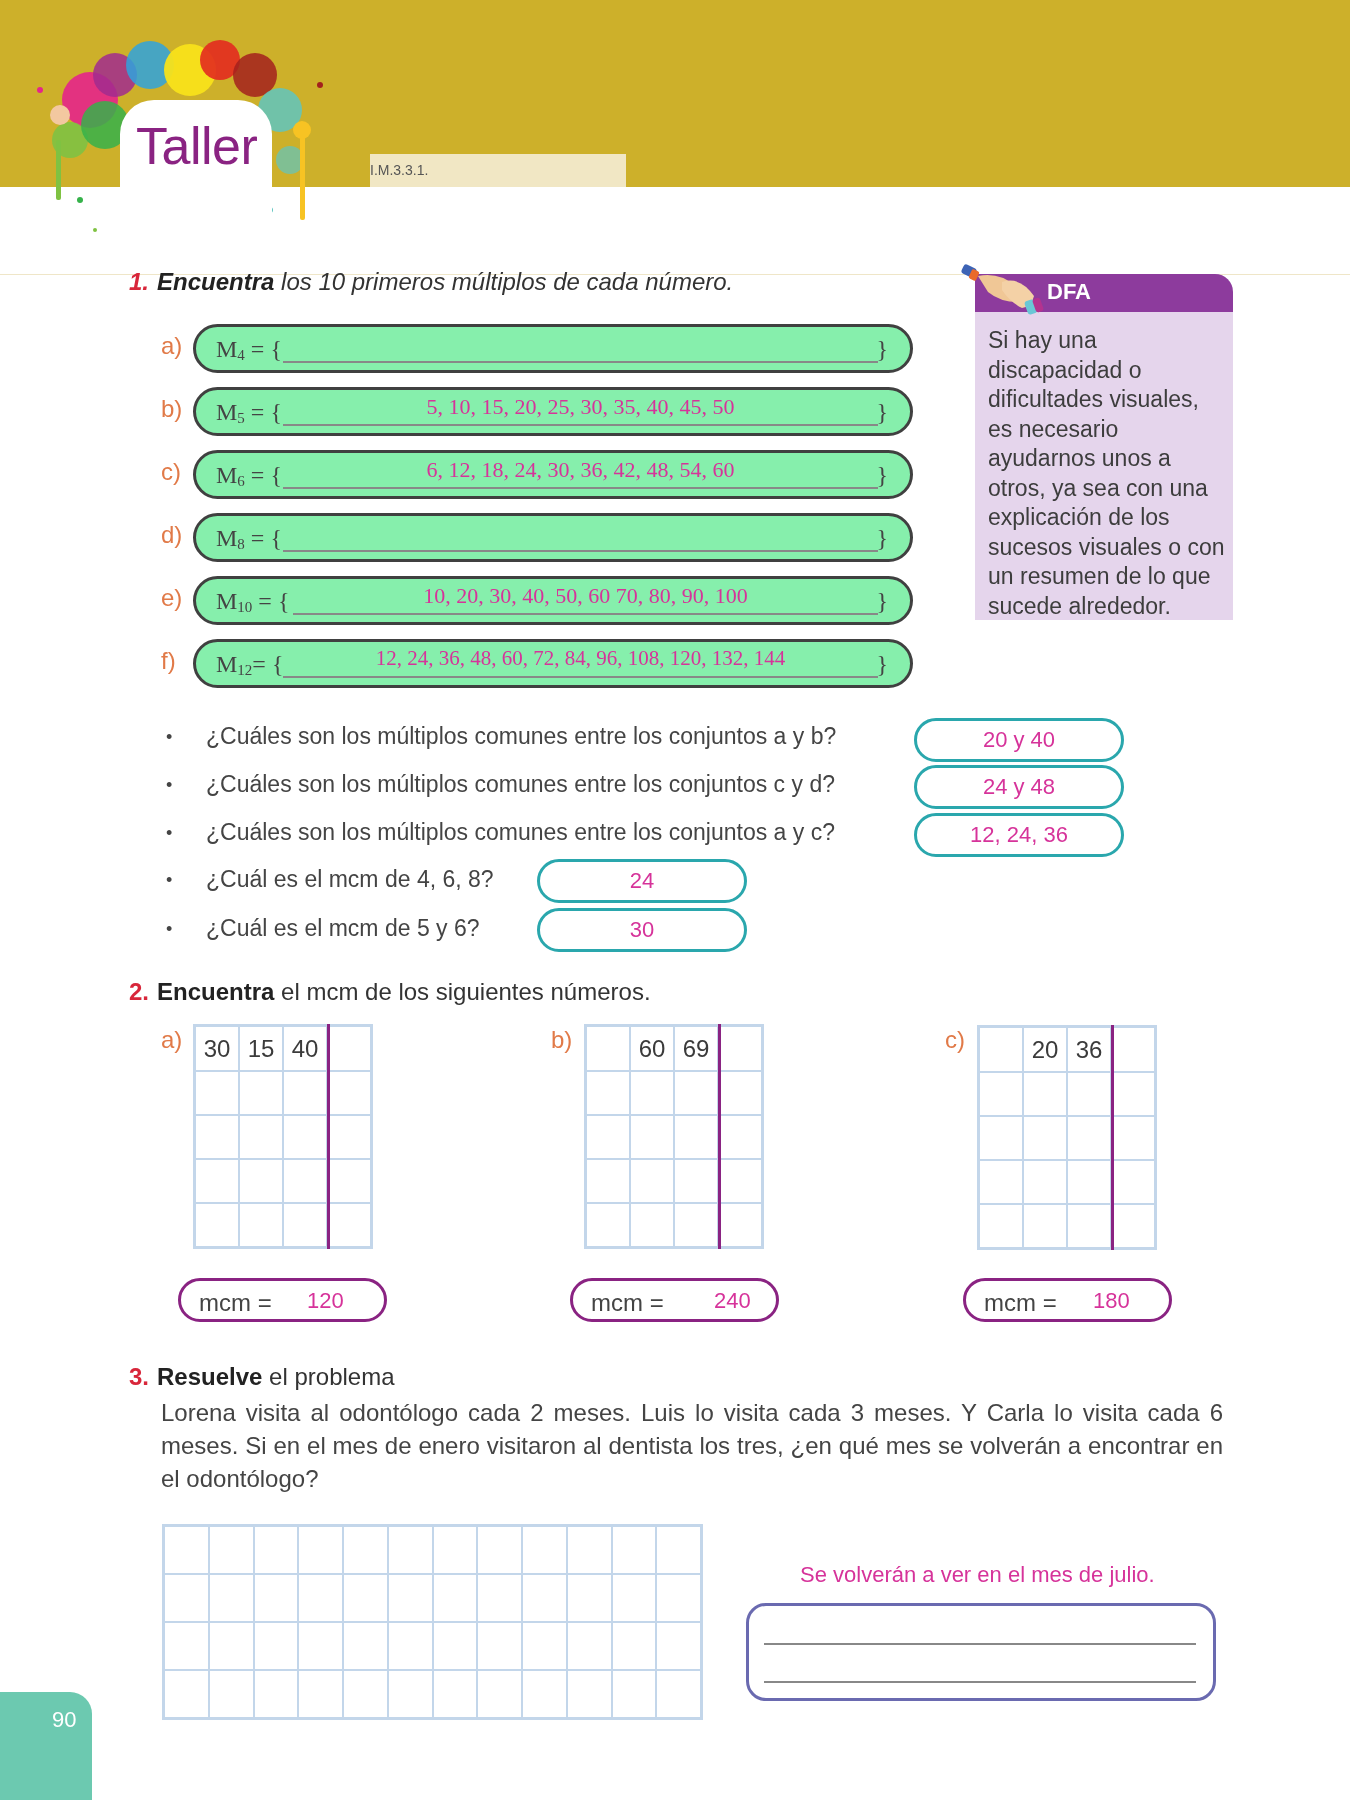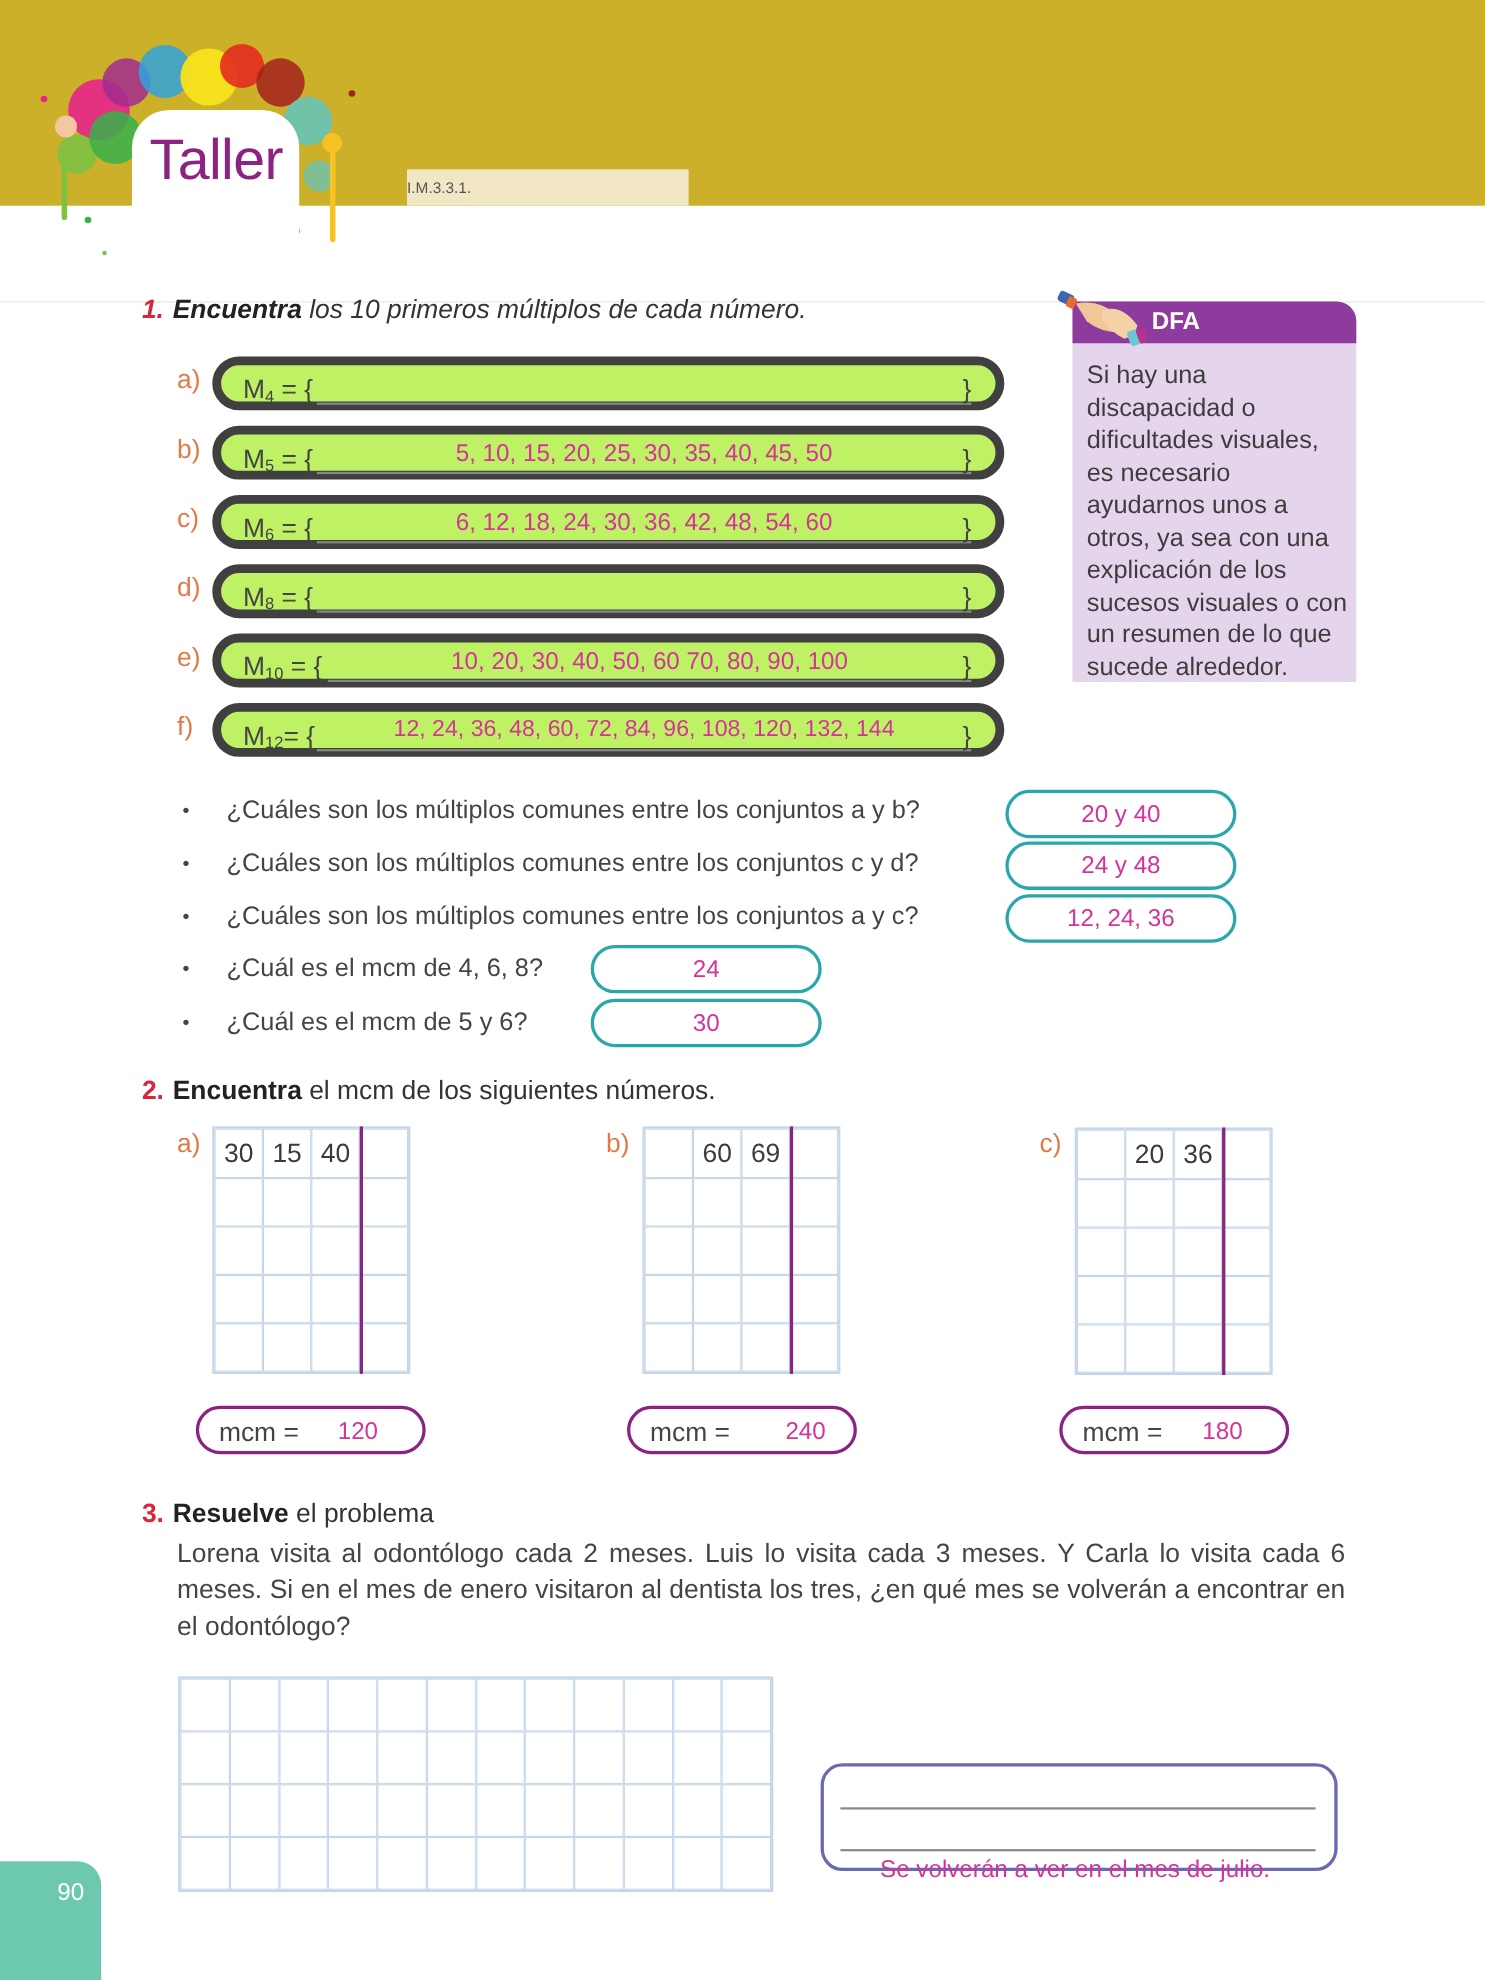--- a/index.html
+++ b/index.html
@@ -15,21 +15,21 @@
   .taller-text { left: 136px; top: 116px; font-size: 52px; font-weight: normal; color: #8a2382; letter-spacing: -0.5px; }
   .indicator { left: 370px; top: 154px; width: 256px; height: 33px; background: #f1e7c4; font-size: 14px; color: #555; text-align: left; line-height: 33px; }
 
   
   .sec-title { font-size: 24px; color: #333; white-space: nowrap; }
   .sec-title .num { color: #d8263a; font-weight: bold; margin-right: 8px; }
   .sec-title .verb { font-weight: bold; color: #222; }
 
   
   .lbl { font-size: 24px; color: #e17a48; }
-  .pill { border: 8px solid #404040; border-radius: 26px; background: #bef264; }
+  .pill { border: 3px solid #404040; border-radius: 26px; background: #86efac; font-family: Liberation Serif, serif; }
   .set-row .mlabel { position: absolute; left: 20px; top: 9px; font-size: 24px; color: #444; white-space: nowrap; }
   .set-row .mlabel sub { font-size: 15px; vertical-align: -3px; }
   .set-row .line { position: absolute; height: 1.5px; background: #888; top: 34px; }
   .set-row .answer { position: absolute; top: 4px; font-size: 22px; color: #d6339a; text-align: center; white-space: nowrap; }
   .set-row .brace { position: absolute; right: 22px; top: 9px; font-size: 24px; color: #444; }
 
   .bullet-q { font-size: 23px; color: #444; white-space: nowrap; }
   .bullet-dot { font-size: 18px; color: #444; }
   .ans-pill { border: 3px solid #2aa7ad; border-radius: 22px; height: 44px; text-align: center; font-size: 22px; color: #d6339a; line-height: 38px; background: #fff; }
 
@@ -321,16 +321,16 @@
     <div></div>
     <div></div>
     <div></div>
     <div></div>
     <div></div>
 </div>
 
 <div class="abs final-box"></div>
 <div class="abs final-line" style="left:764px; top:1643px; width:432px;"></div>
 <div class="abs final-line" style="left:764px; top:1681px; width:432px;"></div>
-<div class="abs final-ans" style="left:800px; top:1686px;">Se volverán a ver en el mes de julio.</div>
+<div class="abs final-ans" style="left:800px; top:1562px;">Se volverán a ver en el mes de julio.</div>
 
 <div class="abs page-tab"></div>
 <div class="abs page-num">90</div>
 
 </body></html>

